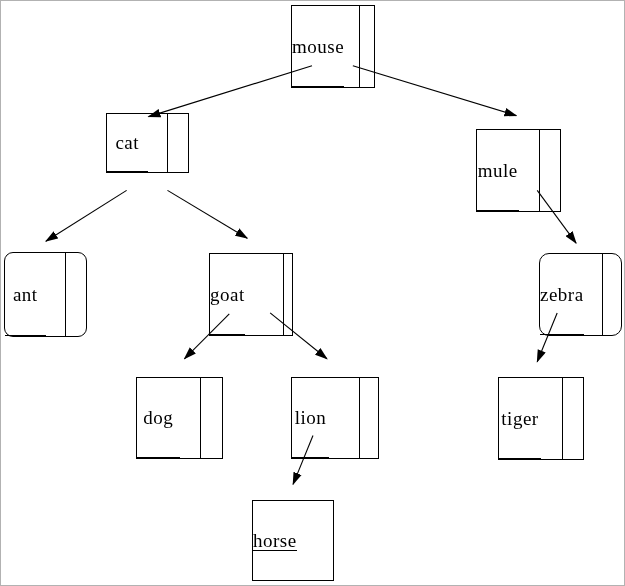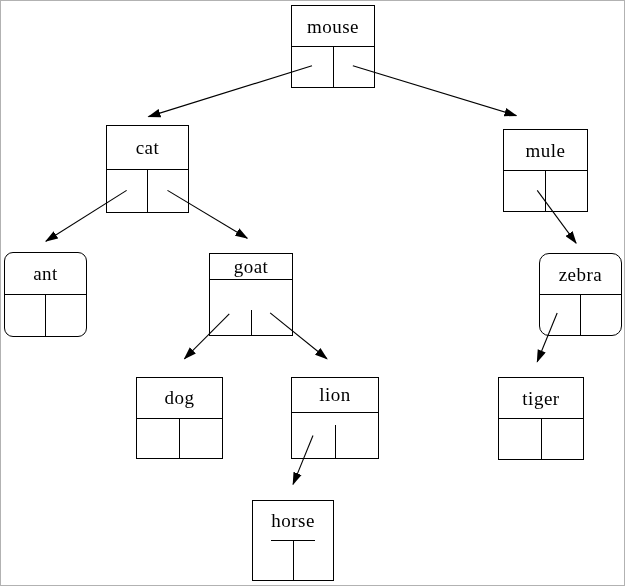--- a/index.html
+++ b/index.html
@@ -25,21 +25,21 @@
     height: 100%;
     z-index: 2;
     pointer-events: none;
   }
   .node {
     position: absolute;
     box-sizing: border-box;
     border: 1px solid #000000;
     background: #ffffff;
     display: flex;
-    flex-direction: column;
+    flex-direction: row;
     z-index: 1;
   }
   .node-label {
     flex: 1 1 50%;
     display: flex;
     align-items: center;
     justify-content: center;
     border-bottom: 1px solid #000000;
     font-size: 19px;
     color: #000000;
@@ -85,28 +85,28 @@
       </g>
   </svg>
   <div id="node-layer">
       <div class="node" style="left: 290px; top: 4px; width: 84px; height: 83px;">
     <div class="node-label">mouse</div>
     <div class="node-pointers">
       <div class="ptr-cell left"></div>
       <div class="ptr-cell right"></div>
     </div>
   </div>
-      <div class="node" style="left: 105px; top: 124px; width: 83px; height: 88px;">
+      <div class="node" style="left: 105px; top: 112px; width: 83px; height: 60px;">
     <div class="node-label">cat</div>
     <div class="node-pointers">
       <div class="ptr-cell left"></div>
       <div class="ptr-cell right"></div>
     </div>
   </div>
-      <div class="node" style="left: 475px; top: 128px; width: 85px; height: 83px; margin-left: 27px;">
+      <div class="node" style="left: 475px; top: 128px; width: 85px; height: 83px;">
     <div class="node-label">mule</div>
     <div class="node-pointers">
       <div class="ptr-cell left"></div>
       <div class="ptr-cell right"></div>
     </div>
   </div>
       <div class="node" style="left: 3px; top: 251px; width: 83px; height: 85px; border-radius: 9px;">
     <div class="node-label">ant</div>
     <div class="node-pointers">
       <div class="ptr-cell left"></div>

